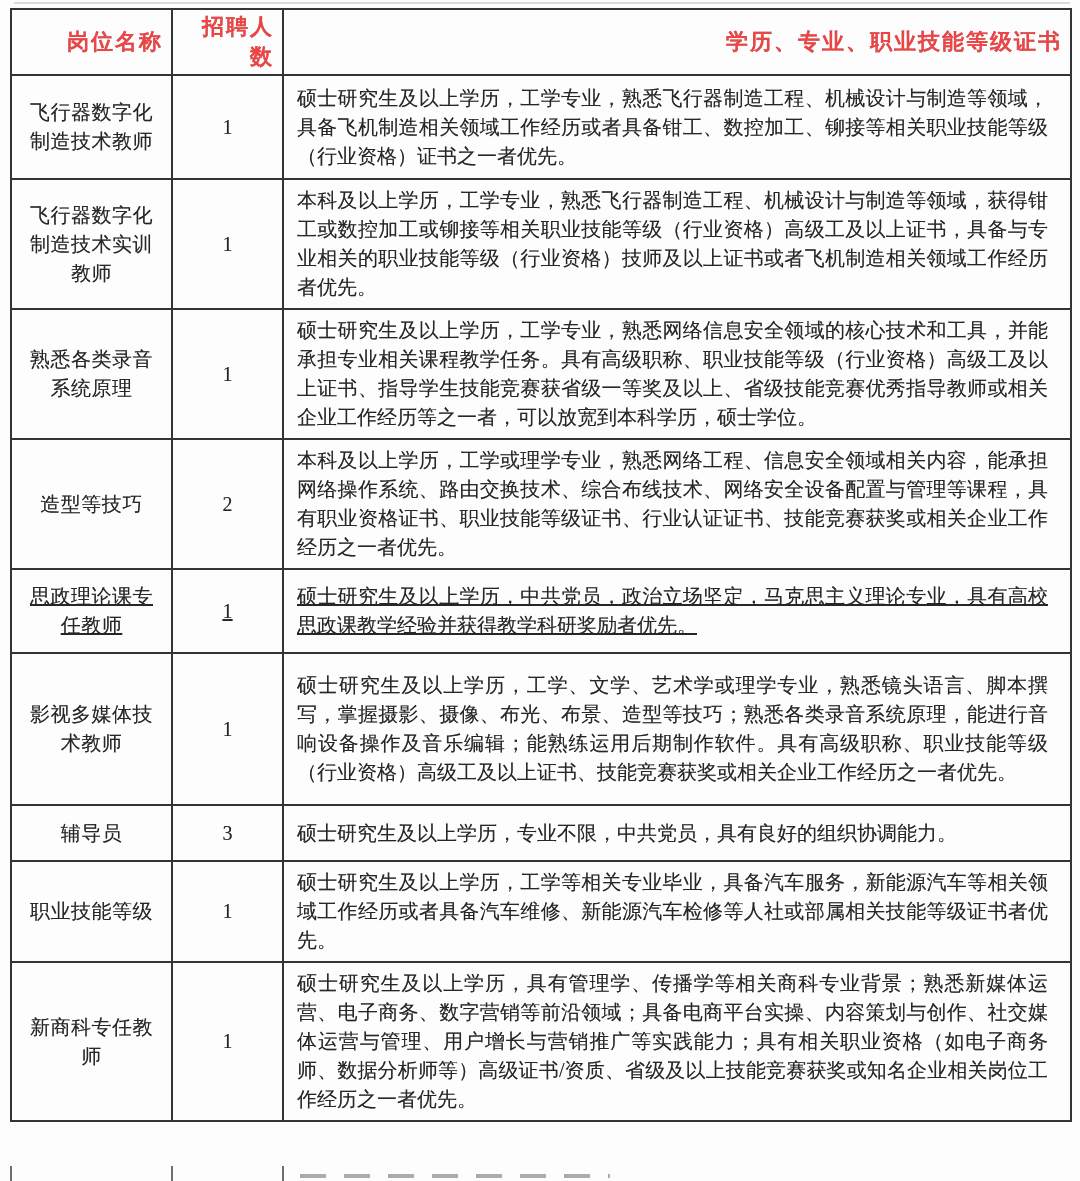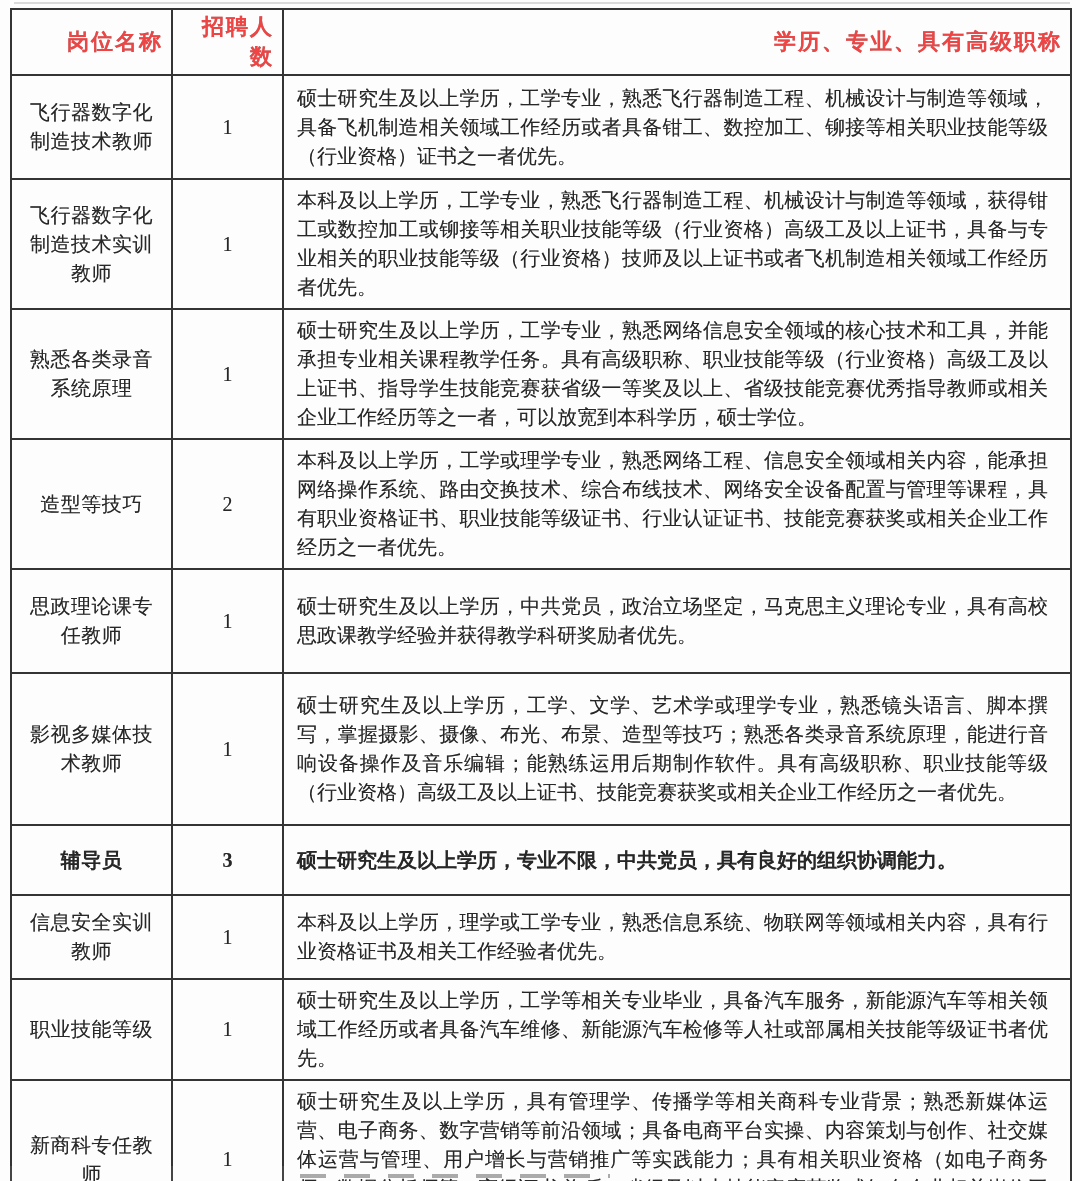--- a/index.html
+++ b/index.html
@@ -71,23 +71,23 @@
     text-justify: inter-character;
     font-size: 20px;
     line-height: 29px;
     padding: 6px 22px 6px 13px;
   }
   
   tbody tr:nth-child(1)  { height: 104px; }
   tbody tr:nth-child(2)  { height: 126px; margin-top: 17px; }
   tbody tr:nth-child(3)  { height: 127px; }
   tbody tr:nth-child(4)  { height: 130px; }
-  tbody tr:nth-child(5)  { height: 104px;  }
+  tbody tr:nth-child(5)  { height: 84px; text-decoration: underline;  }
   tbody tr:nth-child(6)  { height: 152px; }
-  tbody tr:nth-child(7)  { height: 70px; font-weight: bold;  }
+  tbody tr:nth-child(7)  { height: 56px;  }
   tbody tr:nth-child(8)  { height: 84px;  }
   tbody tr:nth-child(9)  { height: 92px;  }
   tbody tr:nth-child(10) { height: 138px; }
 
   
   .artifact-bottom-dashes {
     position: absolute;
     top: 1174px;
     left: 300px;
     width: 310px;
@@ -119,21 +119,21 @@
   <table class="job-table">
     <colgroup>
       <col class="c-position">
       <col class="c-count">
       <col class="c-req">
     </colgroup>
     <thead>
       <tr>
         <th>岗位名称</th>
         <th>招聘人数</th>
-        <th>学历、专业、具有高级职称</th>
+        <th>学历、专业、职业技能等级证书</th>
       </tr>
     </thead>
     <tbody id="table-body">
     <tr class="job-row">
       <td class="cell-position">飞行器数字化制造技术教师</td>
       <td class="cell-count">1</td>
       <td class="cell-req">硕士研究生及以上学历，工学专业，熟悉飞行器制造工程、机械设计与制造等领域，具备飞机制造相关领域工作经历或者具备钳工、数控加工、铆接等相关职业技能等级（行业资格）证书之一者优先。</td>
     </tr>
 
     <tr class="job-row">
@@ -165,25 +165,20 @@
       <td class="cell-count">1</td>
       <td class="cell-req">硕士研究生及以上学历，工学、文学、艺术学或理学专业，熟悉镜头语言、脚本撰写，掌握摄影、摄像、布光、布景、造型等技巧；熟悉各类录音系统原理，能进行音响设备操作及音乐编辑；能熟练运用后期制作软件。具有高级职称、职业技能等级（行业资格）高级工及以上证书、技能竞赛获奖或相关企业工作经历之一者优先。</td>
     </tr>
 
     <tr class="job-row">
       <td class="cell-position">辅导员</td>
       <td class="cell-count">3</td>
       <td class="cell-req">硕士研究生及以上学历，专业不限，中共党员，具有良好的组织协调能力。</td>
     </tr>
 
-    <tr class="job-row">
-      <td class="cell-position">信息安全实训教师</td>
-      <td class="cell-count">1</td>
-      <td class="cell-req">本科及以上学历，理学或工学专业，熟悉信息系统、物联网等领域相关内容，具有行业资格证书及相关工作经验者优先。</td>
-    </tr>
 
     <tr class="job-row">
       <td class="cell-position">职业技能等级</td>
       <td class="cell-count">1</td>
       <td class="cell-req">硕士研究生及以上学历，工学等相关专业毕业，具备汽车服务，新能源汽车等相关领域工作经历或者具备汽车维修、新能源汽车检修等人社或部属相关技能等级证书者优先。</td>
     </tr>
 
     <tr class="job-row">
       <td class="cell-position">新商科专任教师</td>
       <td class="cell-count">1</td>

